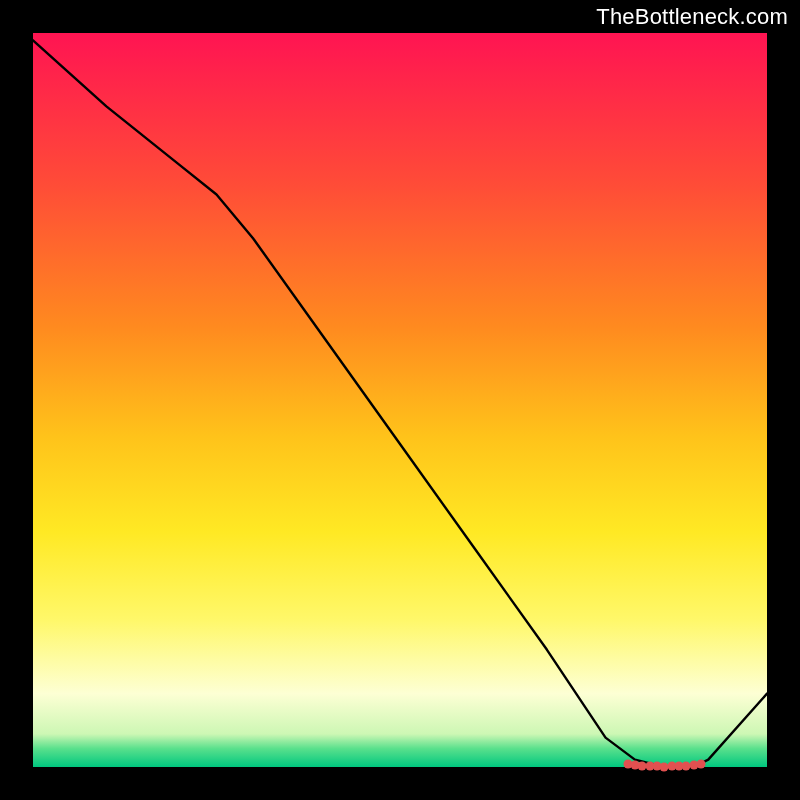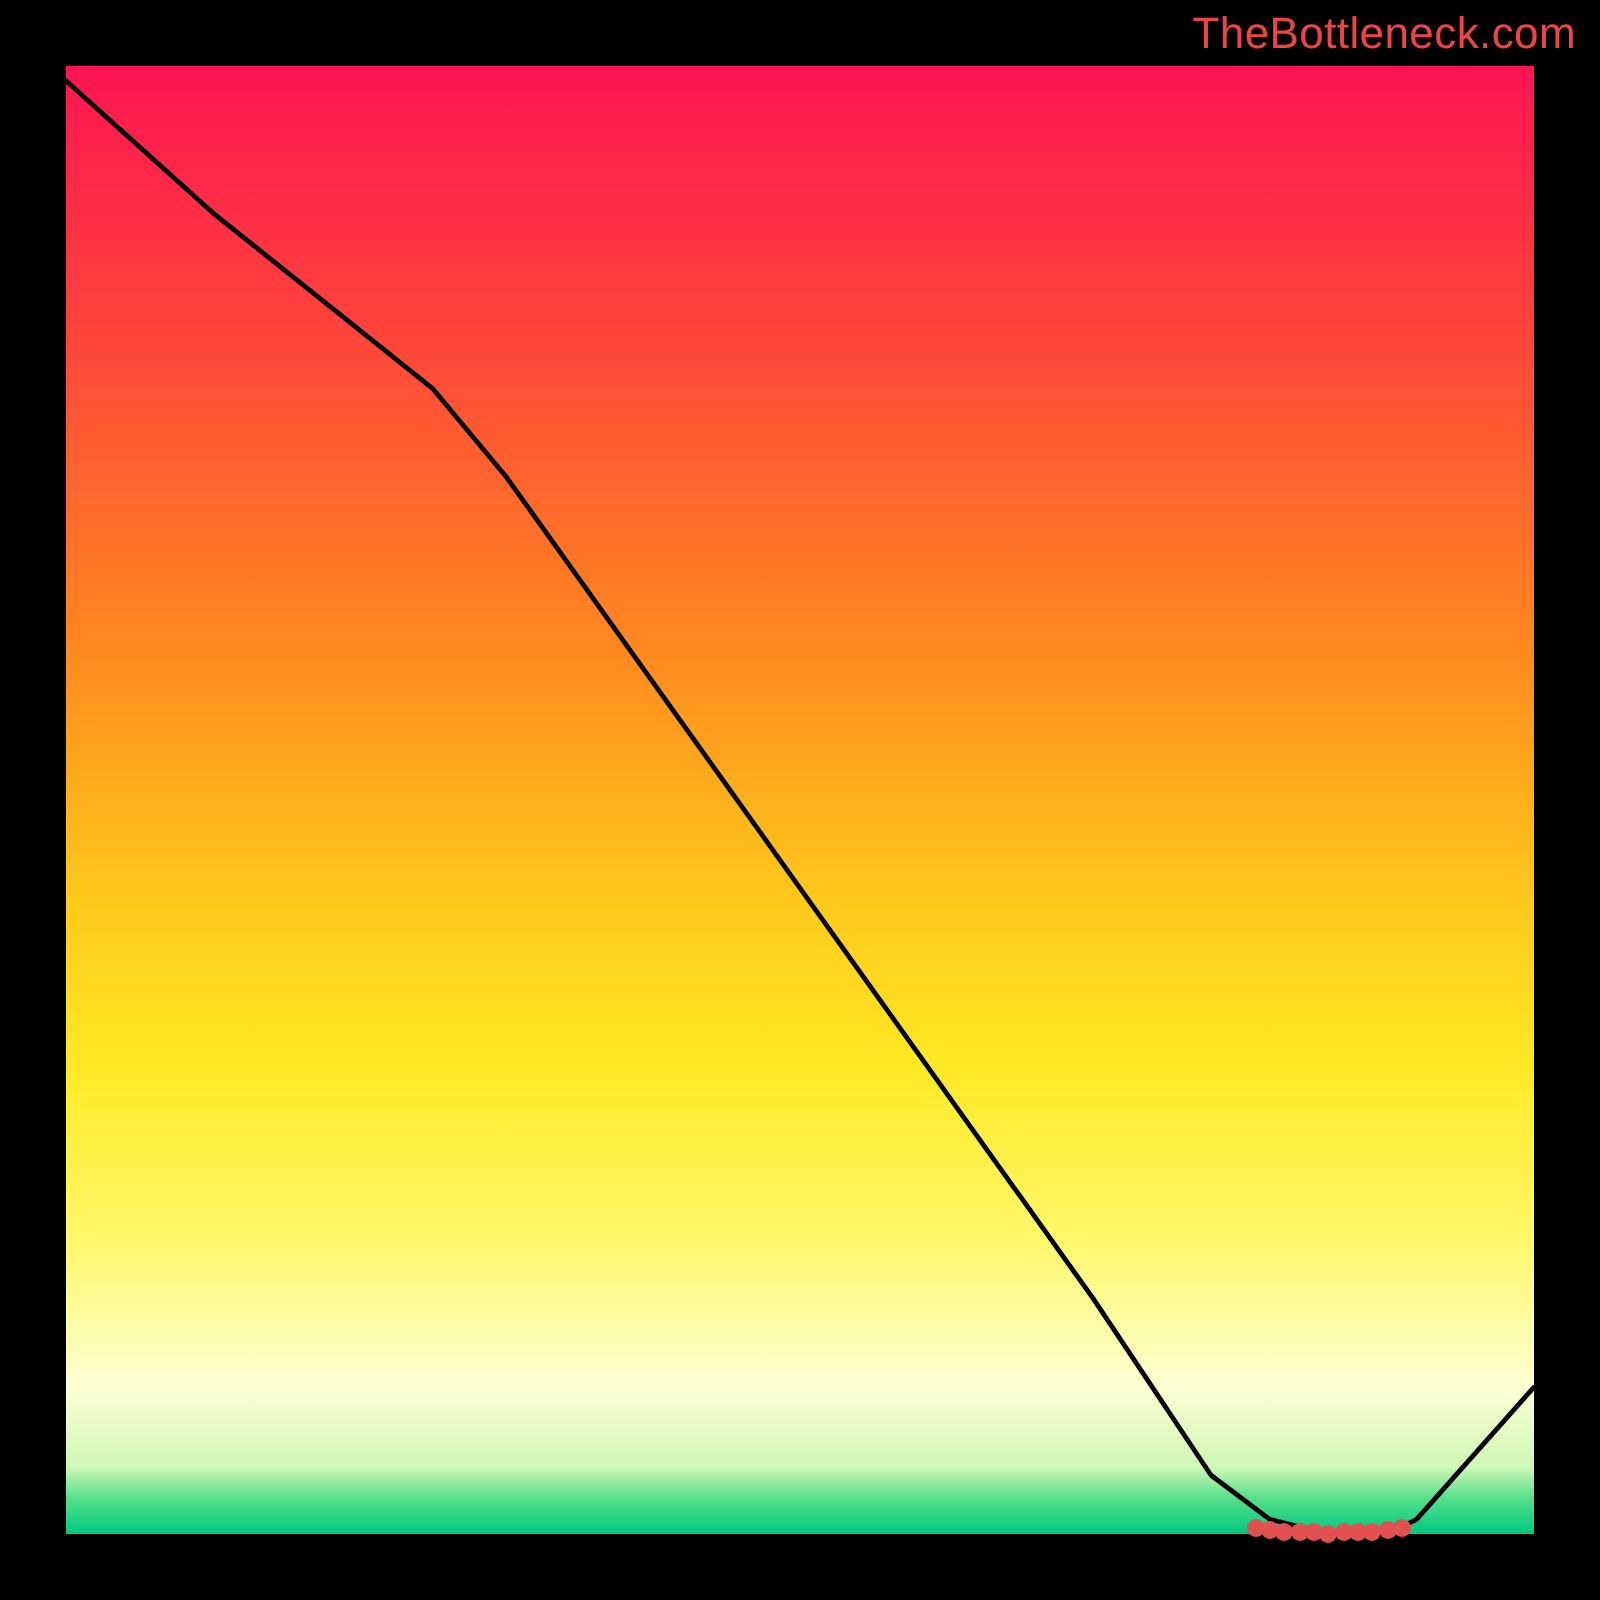--- a/index.html
+++ b/index.html
@@ -9,21 +9,21 @@
     height: 800px;
     background: #000;
     overflow: hidden;
     font-family: Arial, Helvetica, sans-serif;
   }
   .watermark {
     position: absolute;
     top: 4px;
     right: 12px;
     font-size: 22px;
-    color: #ef4444;
+    color: #ffffff;
     letter-spacing: 0.2px;
     z-index: 20;
   }
   .plot-frame {
     position: absolute;
     left: 33px;
     top: 33px;
     width: 734px;
     height: 734px;
     background: #000;

